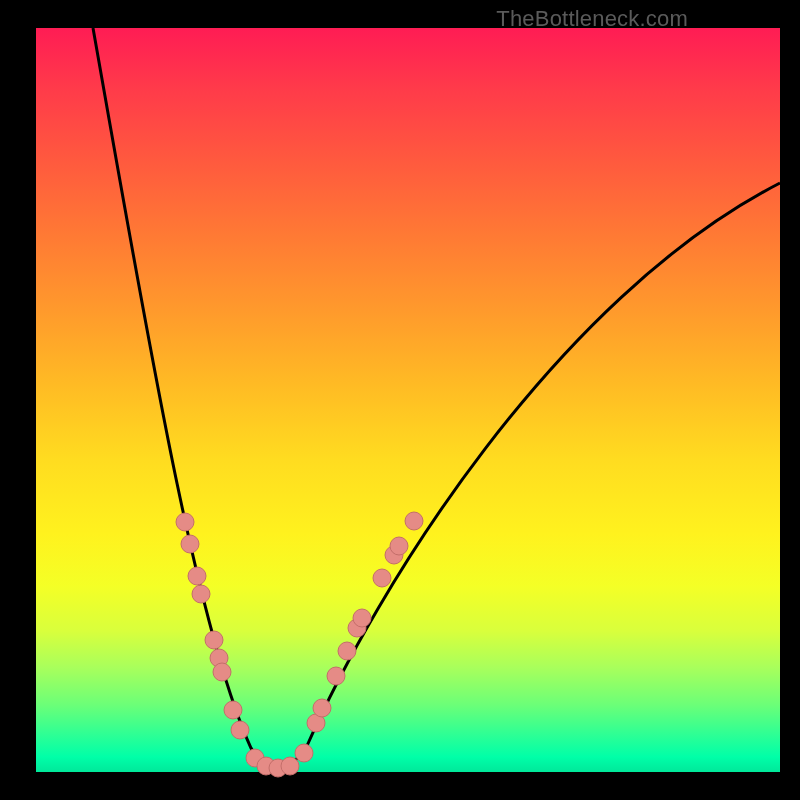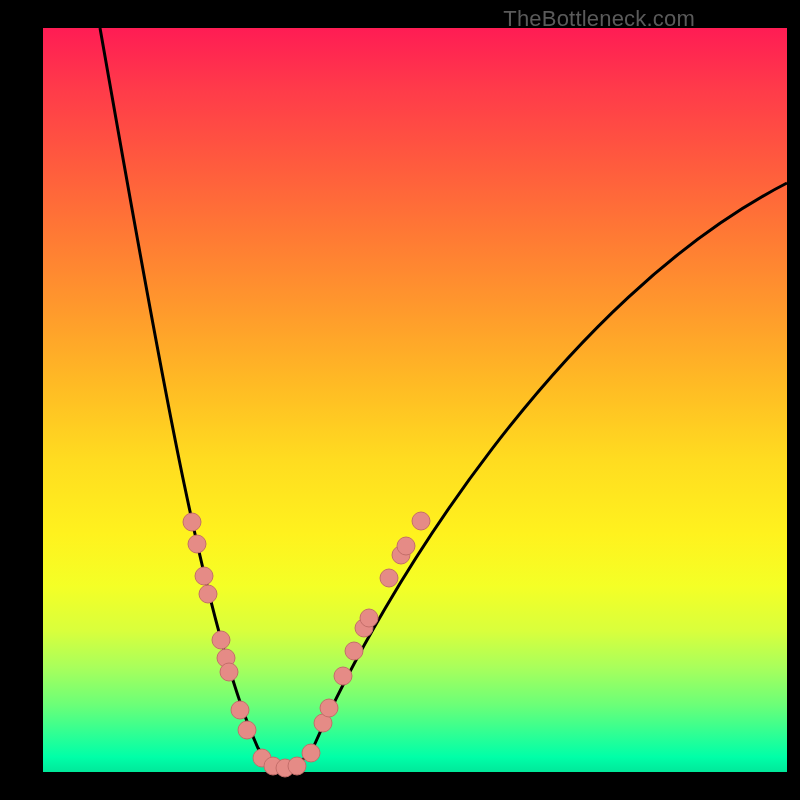--- a/index.html
+++ b/index.html
@@ -6,21 +6,21 @@
     margin: 0;
     padding: 0;
     width: 800px;
     height: 800px;
     overflow: hidden;
     background: #000;
     font-family: Arial, Helvetica, sans-serif;
   }
   .frame {
     position: absolute;
-    left: 15px;
+    left: 8px;
     top: 0;
     width: 692px;
     height: 800px;
     background: #000;
   }
   .plot {
     position: absolute;
     left: 28px;
     top: 28px;
     width: 744px;

